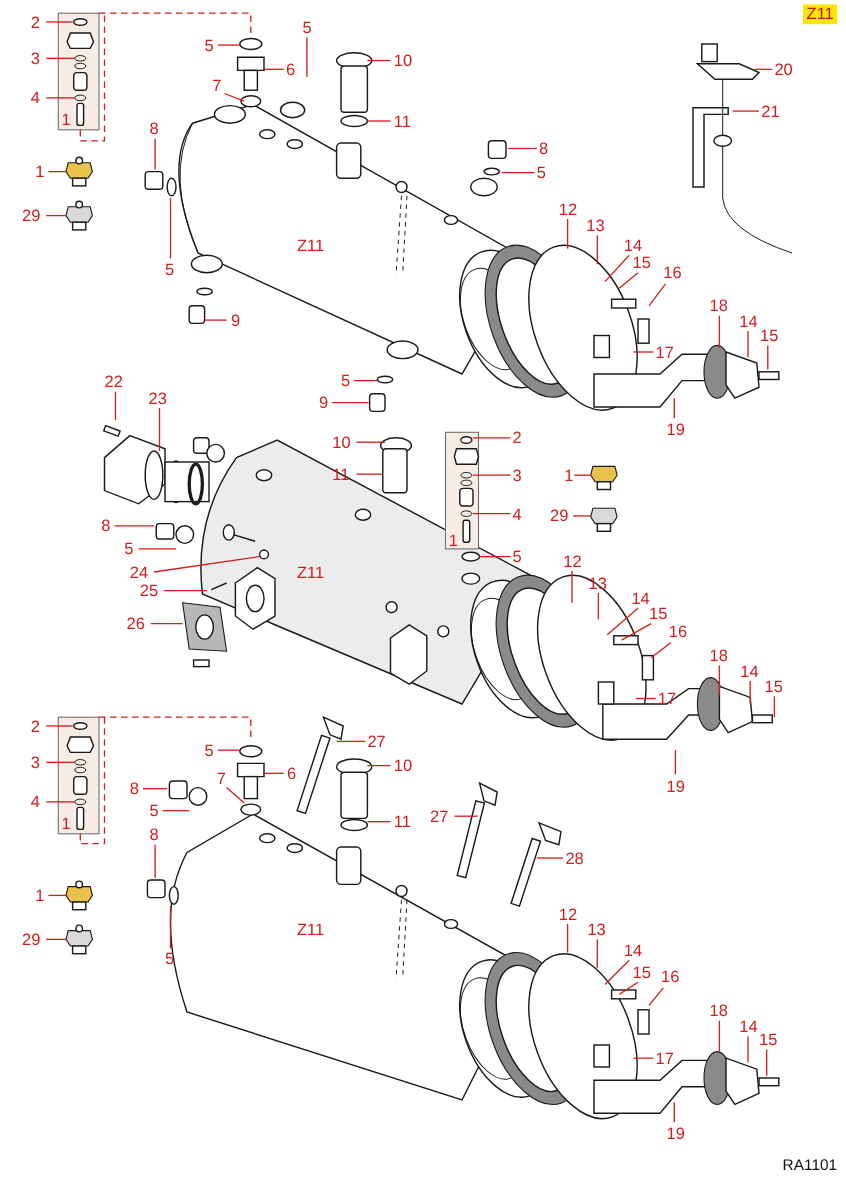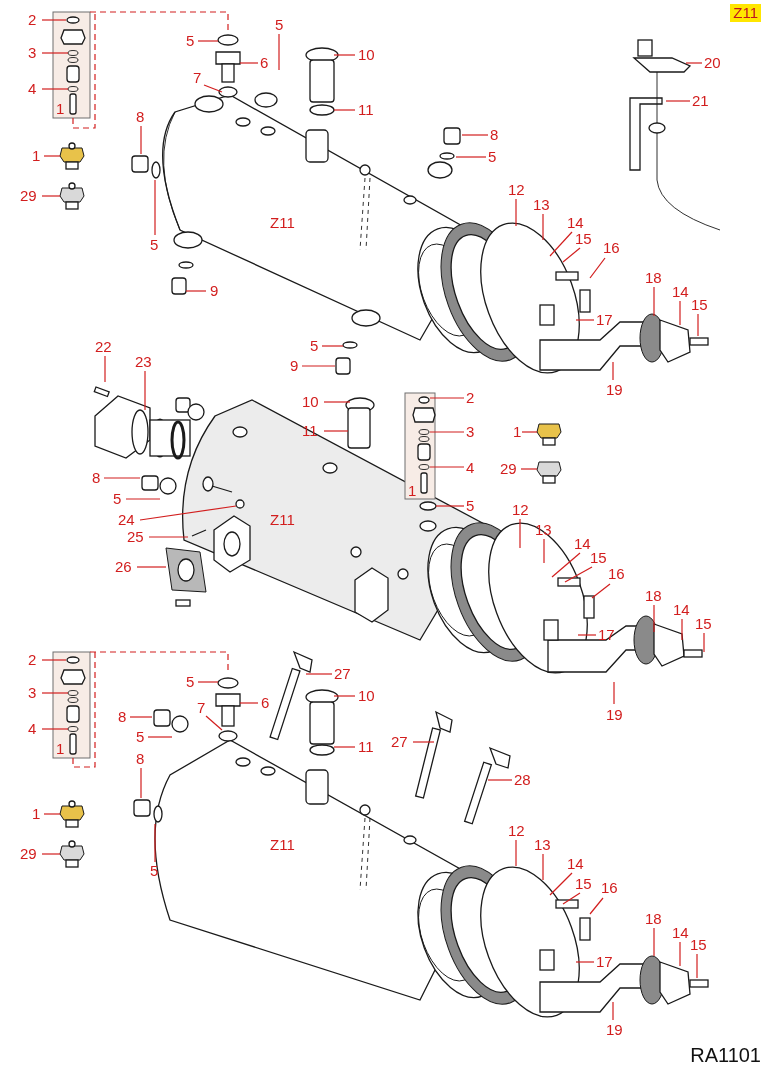--- a/index.html
+++ b/index.html
@@ -11,21 +11,21 @@
   .part { stroke: #1a1a1a; stroke-width: 1.3; fill: #ffffff; }
   .part-thin { stroke: #1a1a1a; stroke-width: 0.9; fill: none; }
   .shaded { fill: #ececec; }
   .gasket { fill: #8a8a8a; stroke: #1a1a1a; stroke-width: 1; }
   .dash { stroke: #d21e1e; stroke-width: 1.2; stroke-dasharray: 6 4; fill: none; }
   .kitbox { fill: #f7ece6; stroke: #6e6e6e; stroke-width: 1; }
   .gold { fill: #e8c24a; stroke: #1a1a1a; stroke-width: 1; }
   .silver { fill: #d9d9d9; stroke: #1a1a1a; stroke-width: 1; }
   .tag { position: absolute; right: 8px; top: 4px; background: #ffe600;
          color: #c0141e; font-size: 15px; padding: 0 3px; line-height: 18px; }
-  .ref { position: absolute; right: 8px; bottom: 8px; font-size: 20px; color: #111; }
+  .ref { position: absolute; right: 8px; bottom: 8px; font-size: 14px; color: #111; }
 </style>
 </head>
 <body>
 
 <div class="tag">Z11</div>
 
 <svg id="diagram" viewBox="0 0 769 1075" xmlns="http://www.w3.org/2000/svg">
 
   <g>
 

